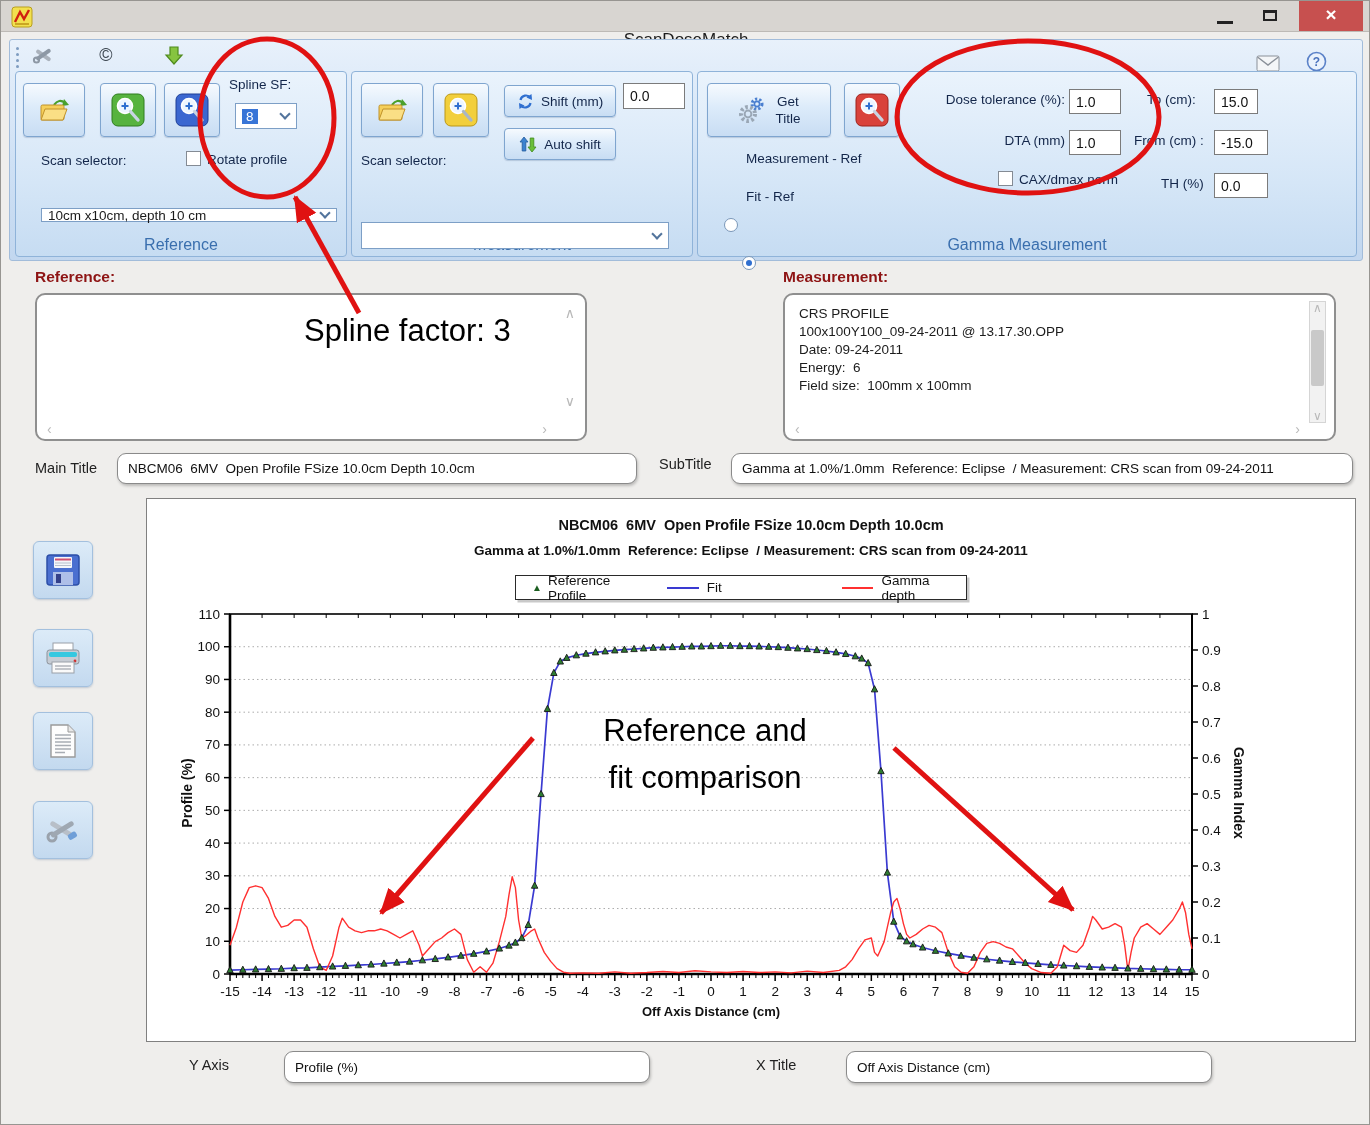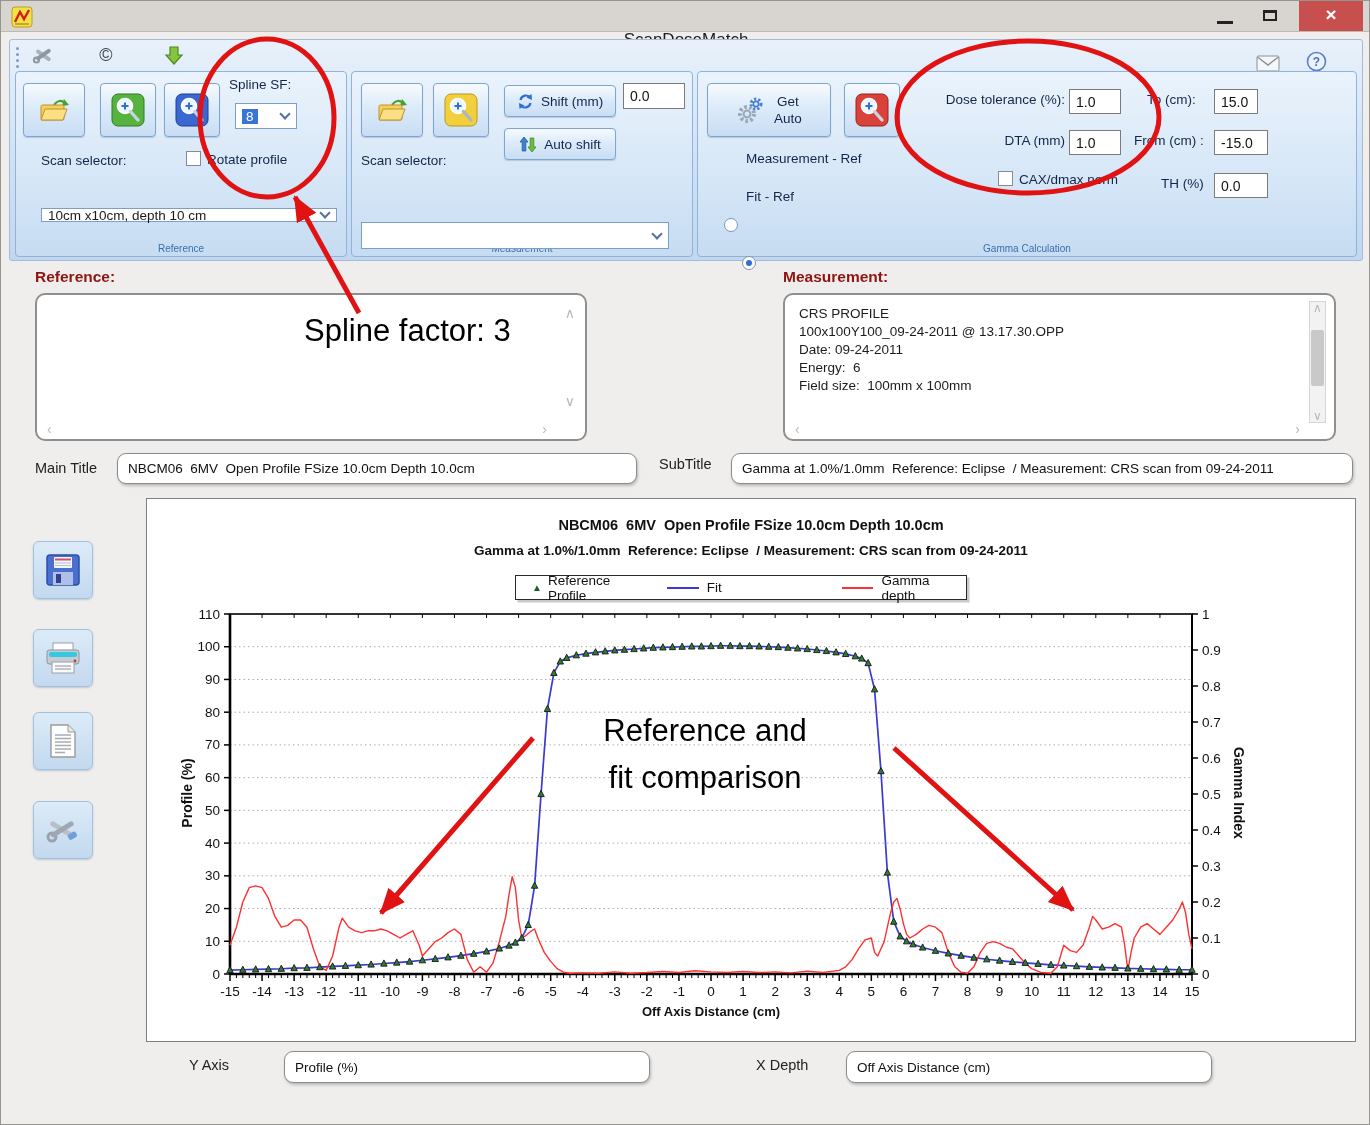--- a/index.html
+++ b/index.html
@@ -12,21 +12,21 @@
   .title-text{width:100%;text-align:center;top:5px;font-size:17px;color:#1c1c1c;margin-top:24px;}
   .close-btn{left:1298px;top:0;width:64px;height:30px;background:#c7504f;color:#fff;text-align:center;font-size:19px;line-height:28px;font-weight:bold;}
   .max-box{left:1262px;top:9px;width:14px;height:11px;border:2px solid #222;border-top-width:3px;}
   .min-dash{left:1216px;top:20px;width:16px;height:3px;background:#222;}
   
   .ribbon{left:8px;top:38px;width:1354px;height:222px;background:linear-gradient(#e8f1fb,#cfe1f5 55%,#c2d7ef);border:1px solid #a2bcda;border-radius:3px;}
   .grip{display:flex;flex-direction:column;gap:3px;}
   .grip i{width:3px;height:3px;border-radius:50%;background:#7e9cc0;display:block;}
   .tb-icon{width:30px;height:24px;display:flex;align-items:center;justify-content:center;}
   .groupbox{background:linear-gradient(#eaf3fc,#d5e6f7 60%,#c6dcf2);border:1px solid #8fb3d9;border-radius:4px;}
-  .group-caption{position:absolute;left:0;right:0;bottom:2px;text-align:center;font-size:10px;color:#3a6fae;}
+  .group-caption{position:absolute;left:0;right:0;bottom:2px;text-align:center;font-size:16px;color:#3a6fae;}
   .rbtn{background:linear-gradient(#f6fafe,#dcebfa 45%,#c8ddf3);border:1px solid #7fa5cf;border-radius:4px;display:flex;align-items:center;justify-content:center;box-shadow:0 1px 1px rgba(70,100,140,.25);}
   .lbl{font-size:13.5px;color:#13264a;}
   .combo{background:#fff;border:1px solid #7d9fc6;display:flex;align-items:center;font-size:13.5px;color:#1a1a1a;padding-left:6px;position:relative;}
   .combo .chev{position:absolute;right:7px;top:50%;margin-top:-6px;width:8px;height:8px;border-right:2px solid #52749c;border-bottom:2px solid #52749c;transform:rotate(45deg);}
   .checkbox{width:15px;height:15px;background:#fff;border:1.5px solid #848b94;display:inline-block;}
   .radio{width:14px;height:14px;border:1.5px solid #7a97b8;border-radius:50%;background:#fff;display:inline-block;position:relative;}
   .radio.sel:after{content:"";position:absolute;left:3px;top:3px;width:6px;height:6px;border-radius:50%;background:#2f6fd0;}
   .input{background:#fff;border:1px solid #7b7b7b;font-size:14px;color:#111;padding:2px 6px;font-family:"Liberation Sans",sans-serif;}
   .redhead{font-size:15.5px;font-weight:bold;color:#8e1414;}
   .infobox{background:#fff;border:2px solid #8f8f8f;border-radius:10px;}
@@ -174,30 +174,30 @@
     <span class="lbl">Auto shift</span>
   </div>
   <div class="abs lbl" style="left:360px;top:152px">Scan selector:</div>
   <div class="abs combo" style="left:360px;top:181px;width:308px;height:27px">
     <span></span>
     <span class="chev"></span>
   </div>
 
   
   <div class="abs groupbox" style="left:696px;top:70px;width:660px;height:186px">
-    <div class="group-caption">Gamma Calculation</div>
+    <div class="group-caption">Gamma Measurement</div>
   </div>
   <div class="abs rbtn" style="left:706px;top:82px;width:124px;height:54px;gap:8px">
     <svg width="30" height="30">
         <circle cx="20" cy="9" r="5" fill="none" stroke="#4a7fd0" stroke-width="3" stroke-dasharray="2.2,2"></circle>
         <circle cx="20" cy="9" r="2.6" fill="none" stroke="#4a7fd0" stroke-width="1.6"></circle>
         <circle cx="11" cy="19" r="7" fill="none" stroke="#9aa7b5" stroke-width="4" stroke-dasharray="2.6,2.4"></circle>
         <circle cx="11" cy="19" r="3.4" fill="none" stroke="#9aa7b5" stroke-width="2"></circle>
       </svg>
-    <span class="lbl" style="text-align:center;line-height:17px"><span>Get</span><br><span>Auto</span></span>
+    <span class="lbl" style="text-align:center;line-height:17px"><span>Get</span><br><span>Title</span></span>
   </div>
   <div class="abs rbtn" style="left:843px;top:82px;width:56px;height:54px">
     <svg width="34" height="34">
         <rect x="1" y="1" width="32" height="32" rx="6" fill="#d9423b" stroke="#9c221c"></rect>
         <circle cx="14" cy="13" r="7.5" fill="#eef6ff" stroke="#fff" stroke-width="1.6"></circle>
         <path d="M10.5 13 h7 M14 9.5 v7" stroke="#2f6fd0" stroke-width="2"></path>
         <line x1="19.5" y1="18.5" x2="27" y2="27" stroke="#c8d4e2" stroke-width="3.4" stroke-linecap="round"></line>
       </svg>
   </div>
   <span class="abs radio" style="left:723px;top:150px"></span>
@@ -675,21 +675,21 @@
     <div class="abs" style="left:364px;top:505px;width:400px;text-align:center;font-weight:bold;font-size:13px;color:#111">Off Axis Distance (cm)</div>
     <div class="abs bignote" style="left:408px;top:208px;width:300px;text-align:center;line-height:47px">
       <span style="display:block">Reference and</span>
       <span style="display:block">fit comparison</span>
     </div>
   </div>
 
   
   <div class="abs lbl" style="left:188px;top:1056px;font-size:14.5px;color:#222">Y Axis</div>
   <input class="abs roundfield" style="left: 283px; top: 1050px; width: 366px; height: 32px;" value="Profile (%)">
-  <div class="abs lbl" style="left:755px;top:1056px;font-size:14.5px;color:#222">X Depth</div>
+  <div class="abs lbl" style="left:755px;top:1056px;font-size:14.5px;color:#222">X Title</div>
   <input class="abs roundfield" style="left: 845px; top: 1050px; width: 366px; height: 32px;" value="Off Axis Distance (cm)">
 
   
   <svg class="abs overlay" style="left:0;top:0" width="1370" height="1125">
     <defs>
       <marker id="arrow" markerUnits="userSpaceOnUse" markerWidth="30" markerHeight="24" refX="24" refY="11" orient="auto">
         <polygon points="0,0 26,11 0,22" fill="#e01212"></polygon>
       </marker>
     </defs>
     <ellipse cx="266" cy="117" rx="67" ry="79" fill="none" stroke="#e01212" stroke-width="5"></ellipse>

